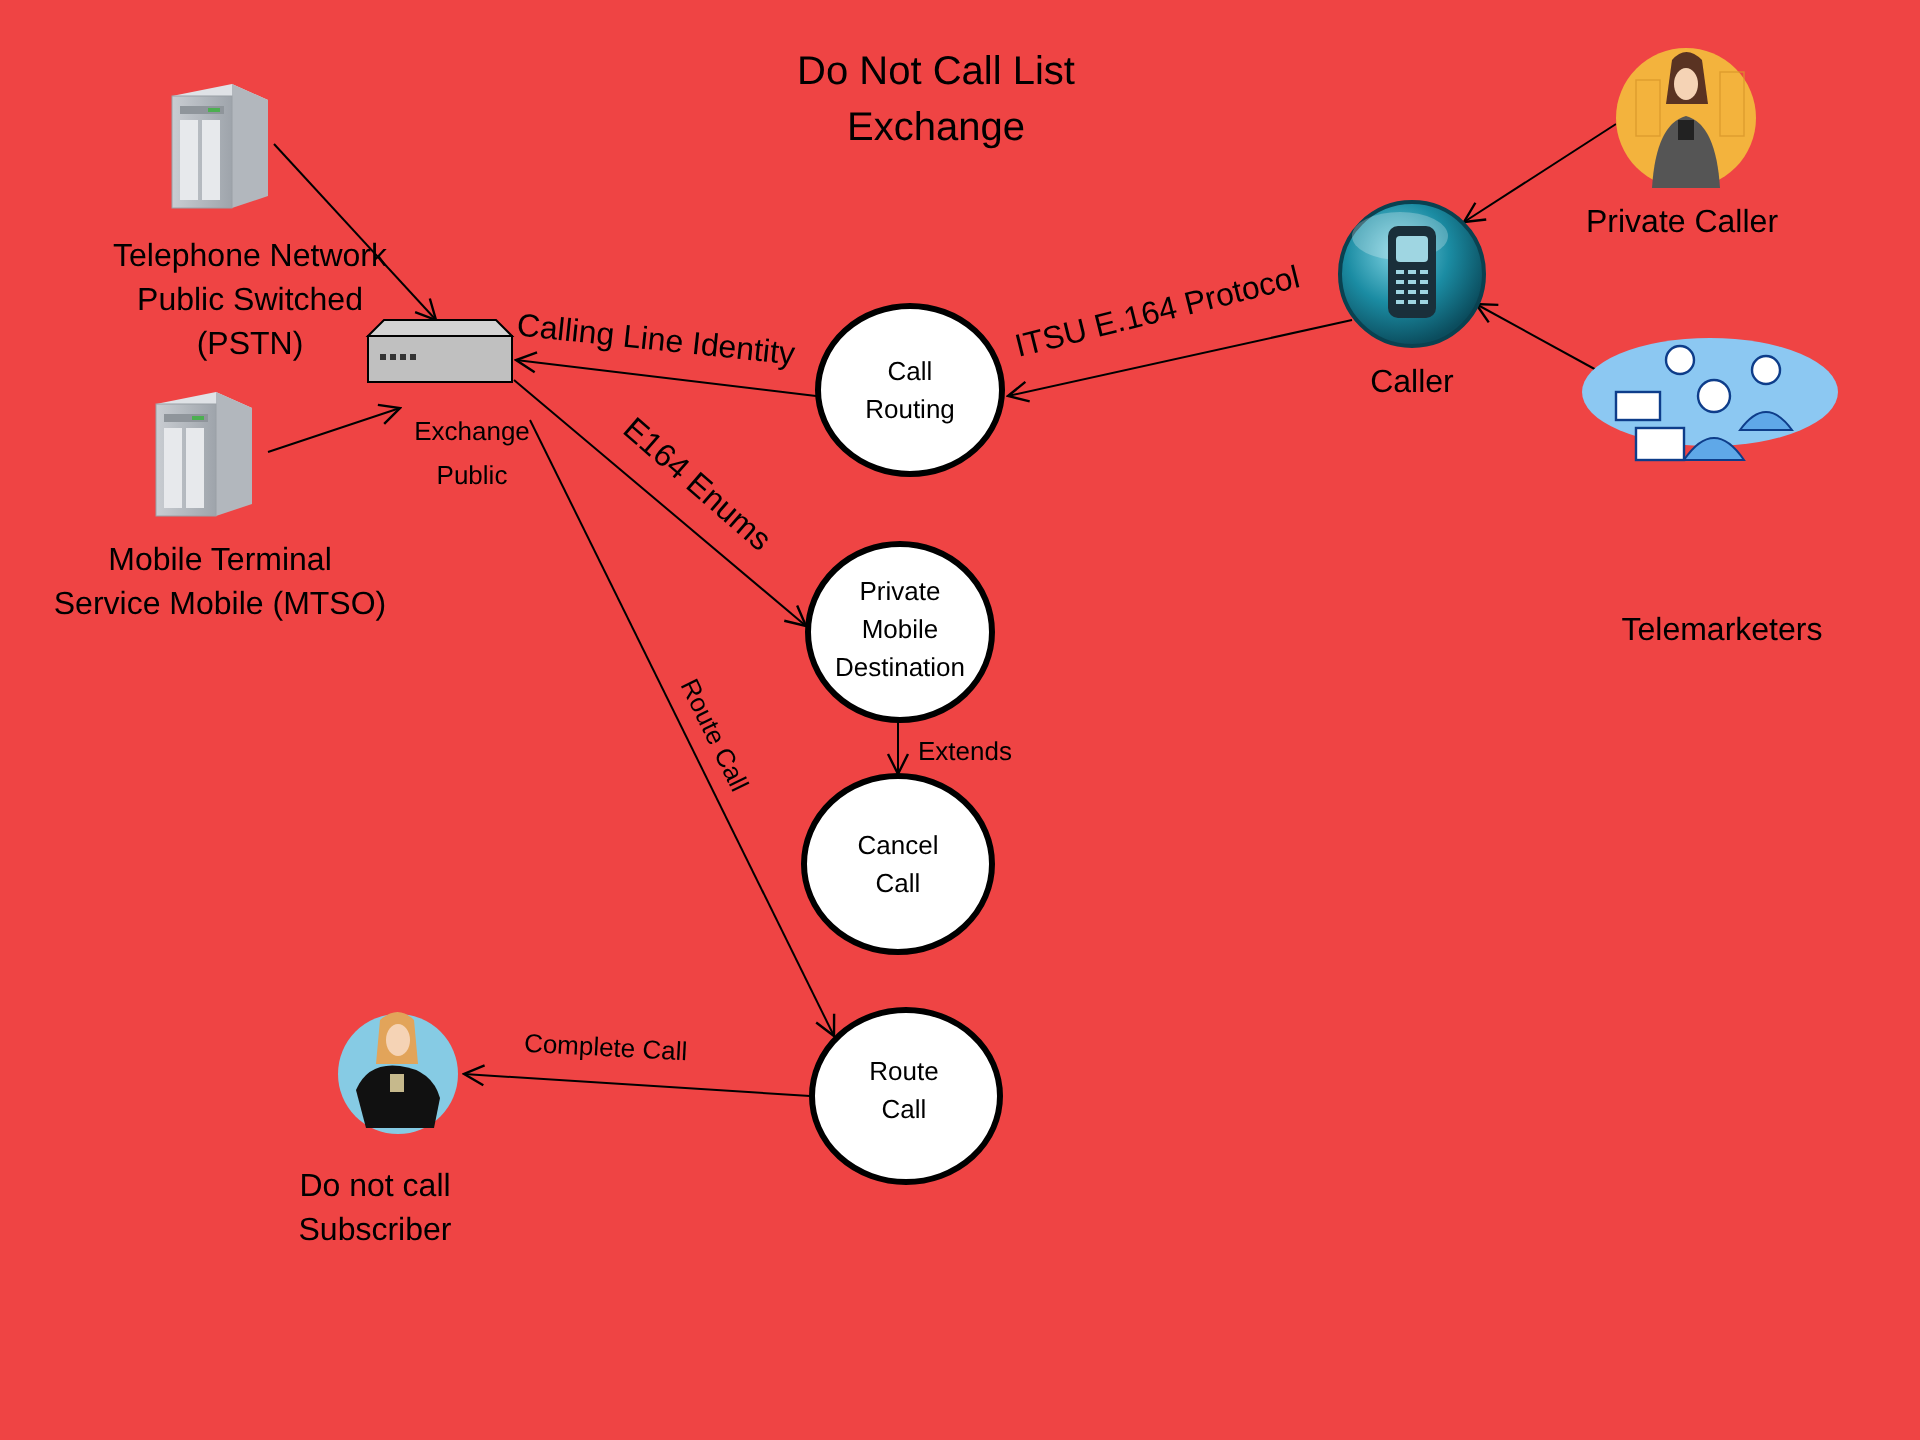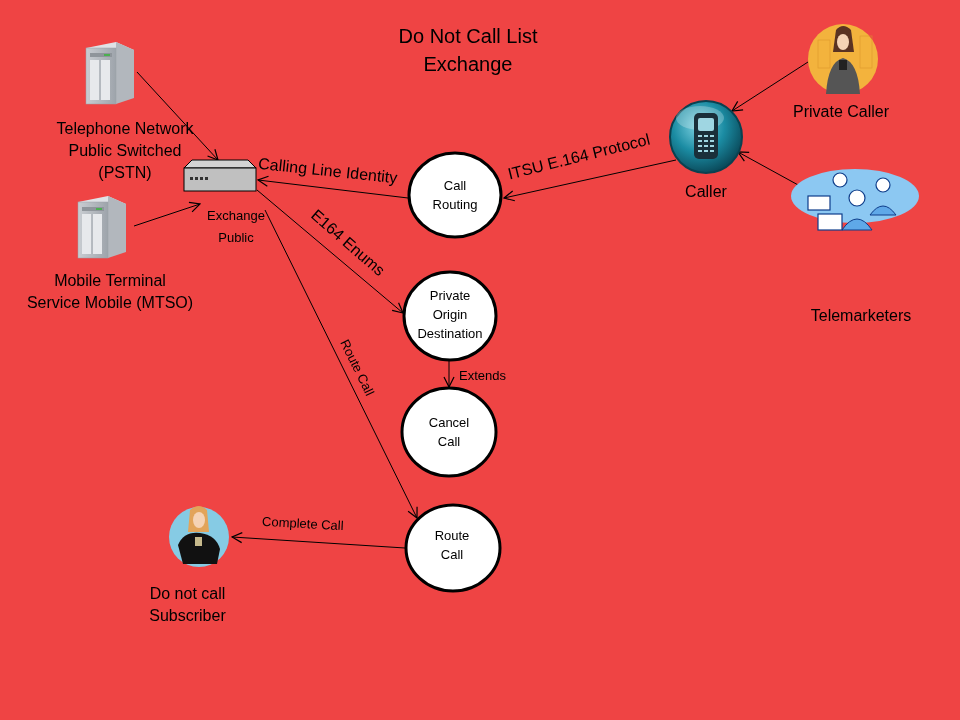--- a/index.html
+++ b/index.html
@@ -154,21 +154,21 @@
     <div>Do not call</div>
     <div>Subscriber</div>
   </div>
 
   <div class="lbl small" style="left:408px; top:176px; width:94px;">
     <div>Call</div>
     <div>Routing</div>
   </div>
   <div class="lbl small" style="left:403px; top:286px; width:94px;">
     <div>Private</div>
-    <div>Origin</div>
+    <div>Mobile</div>
     <div>Destination</div>
   </div>
   <div class="lbl small" style="left:402px; top:413px; width:94px;">
     <div>Cancel</div>
     <div>Call</div>
   </div>
   <div class="lbl small" style="left:405px; top:526px; width:94px;">
     <div>Route</div>
     <div>Call</div>
   </div>

